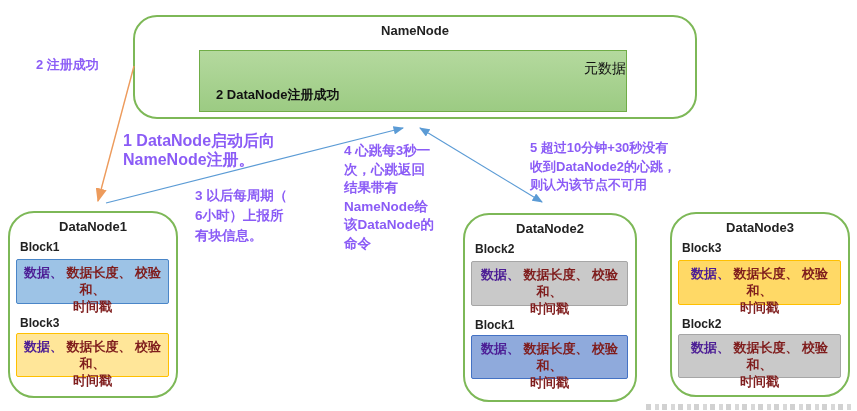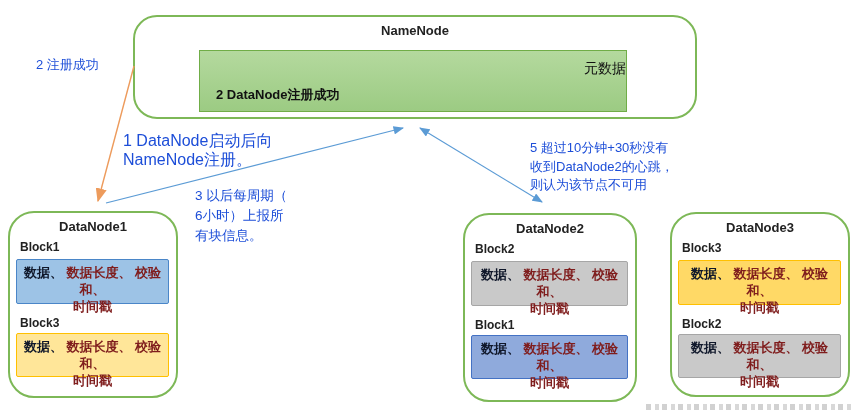--- a/index.html
+++ b/index.html
@@ -29,30 +29,30 @@
   .blk-label{position:absolute;left:10px;font-size:12px;font-weight:700;color:#222;}
   .blk-label.first{top:27px;}
   .blk-label.second{top:103px;}
   .blk-box{
     position:absolute;left:6px;right:7px;box-sizing:border-box;border-radius:2px;
     text-align:center;font-size:13px;font-weight:700;line-height:17px;
     white-space:pre-line;padding-top:4px;
   }
   .blk-box.first{top:46px;height:45px;}
   .blk-box.second{top:120px;height:44px;}
-  .blk-box .t-black{color:#0f172a;}
+  .blk-box .t-black{color:#4c1d95;}
   .blk-box .t-red{color:#7f1d1d;}
   .blue1 {background:#9dc3e6;border:1.5px solid #4a86c8;}
   .blue2 {background:#8faadc;border:1.5px solid #4472c4;}
   .orange1{background:#ffe699;border:1.5px solid #ffc000;}
   .orange2{background:#ffd966;border:1.5px solid #ffc000;}
   .gray1 {background:#c9c9c9;border:1.5px solid #a6a6a6;}
 
   
-  .note{position:absolute;font-weight:400;color:#1d4ed8;white-space:pre-line;}
+  .note{position:absolute;font-weight:700;color:#8b5cf6;white-space:pre-line;}
   #note-reg{left:36px;top:56px;font-size:13px;}
   #note1{left:123px;top:131px;font-size:16px;line-height:19px;}
   #note3{left:195px;top:186px;font-size:13.5px;line-height:20px;}
   #note4{left:344px;top:142px;font-size:13.5px;line-height:18.5px;}
   #note5{left:530px;top:139px;font-size:13px;line-height:18.5px;}
 
   
   #arrow-layer{position:absolute;left:0;top:0;pointer-events:none;}
 
   
@@ -117,18 +117,24 @@
     <line x1="106" y1="203" x2="403" y2="128" stroke="#5b9bd5" stroke-width="1.2" marker-end="url(#mBlue)"></line>
     <line x1="420" y1="128" x2="542" y2="202" stroke="#5b9bd5" stroke-width="1.2" marker-start="url(#mBlue)" marker-end="url(#mBlue)"></line>
   </svg>
 
   <div id="note-reg" class="note">2 注册成功</div>
   <div id="note1" class="note">1 DataNode启动后向
 NameNode注册。</div>
   <div id="note3" class="note">3 以后每周期（
 6小时）上报所
 有块信息。</div>
+  <div id="note4" class="note">4 心跳每3秒一
+次，心跳返回
+结果带有
+NameNode给
+该DataNode的
+命令</div>
   <div id="note5" class="note">5 超过10分钟+30秒没有
 收到DataNode2的心跳，
 则认为该节点不可用</div>
 
   <div id="watermark-strip"></div>
 </div>
 
 </body></html>

